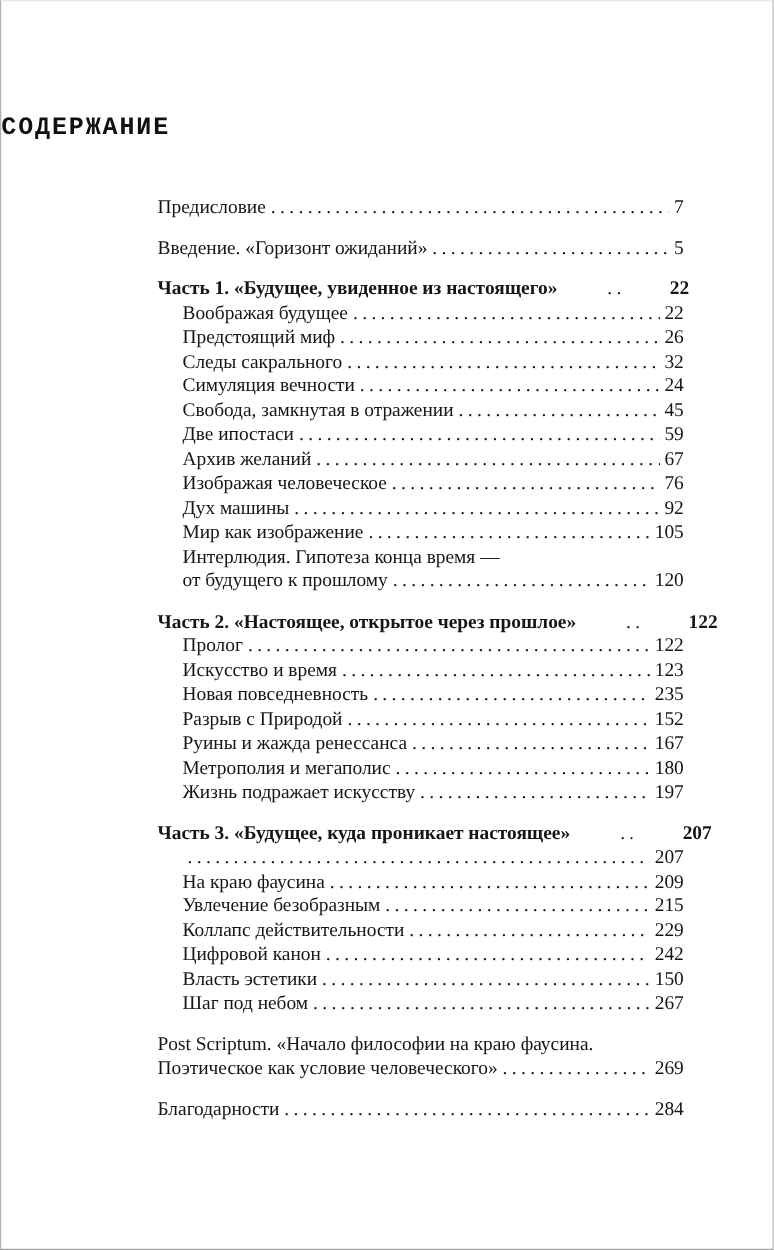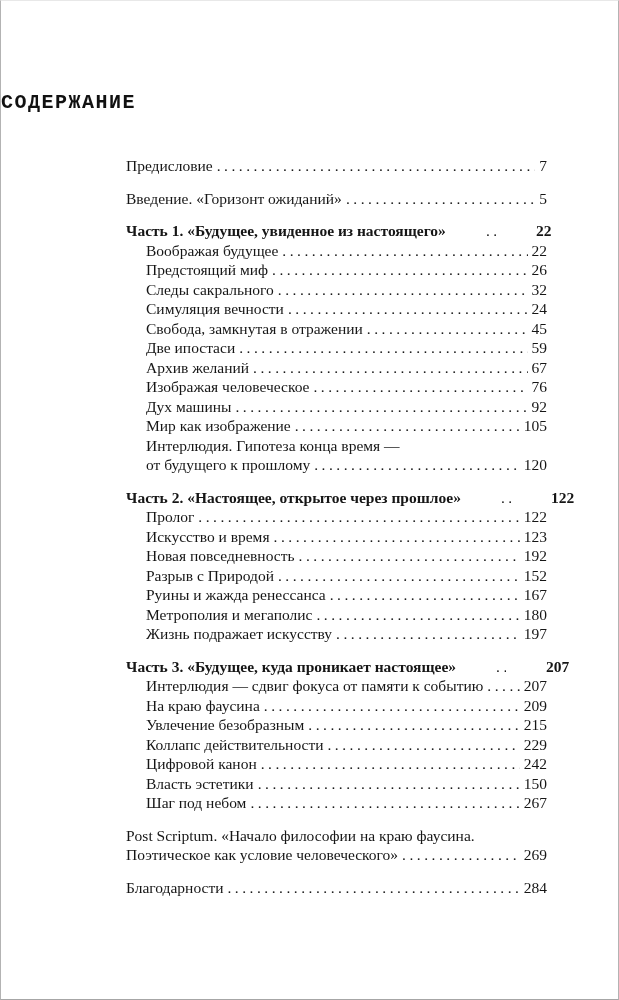--- a/index.html
+++ b/index.html
@@ -156,21 +156,21 @@
         <span class="toc-page">122</span>
       </div>
       <div class="toc-row indent">
         <span class="toc-label">Искусство и время</span>
         <span class="toc-dots"></span>
         <span class="toc-page">123</span>
       </div>
       <div class="toc-row indent">
         <span class="toc-label">Новая повседневность</span>
         <span class="toc-dots"></span>
-        <span class="toc-page">192</span>
+        <span class="toc-page">235</span>
       </div>
       <div class="toc-row indent">
         <span class="toc-label">Разрыв с Природой</span>
         <span class="toc-dots"></span>
         <span class="toc-page">152</span>
       </div>
       <div class="toc-row indent">
         <span class="toc-label">Руины и жажда ренессанса</span>
         <span class="toc-dots"></span>
         <span class="toc-page">167</span>
@@ -184,21 +184,20 @@
         <span class="toc-label">Жизнь подражает искусству</span>
         <span class="toc-dots"></span>
         <span class="toc-page">197</span>
       </div>
       <div class="toc-row bold gap">
         <span class="toc-label">Часть 3. «Будущее, куда проникает настоящее»</span>
         <span class="toc-dots"></span>
         <span class="toc-page">207</span>
       </div>
       <div class="toc-row indent">
-        <span class="toc-label">Интерлюдия — сдвиг фокуса от памяти к событию</span>
         <span class="toc-dots"></span>
         <span class="toc-page">207</span>
       </div>
       <div class="toc-row indent">
         <span class="toc-label">На краю фаусина</span>
         <span class="toc-dots"></span>
         <span class="toc-page">209</span>
       </div>
       <div class="toc-row indent">
         <span class="toc-label">Увлечение безобразным</span>

